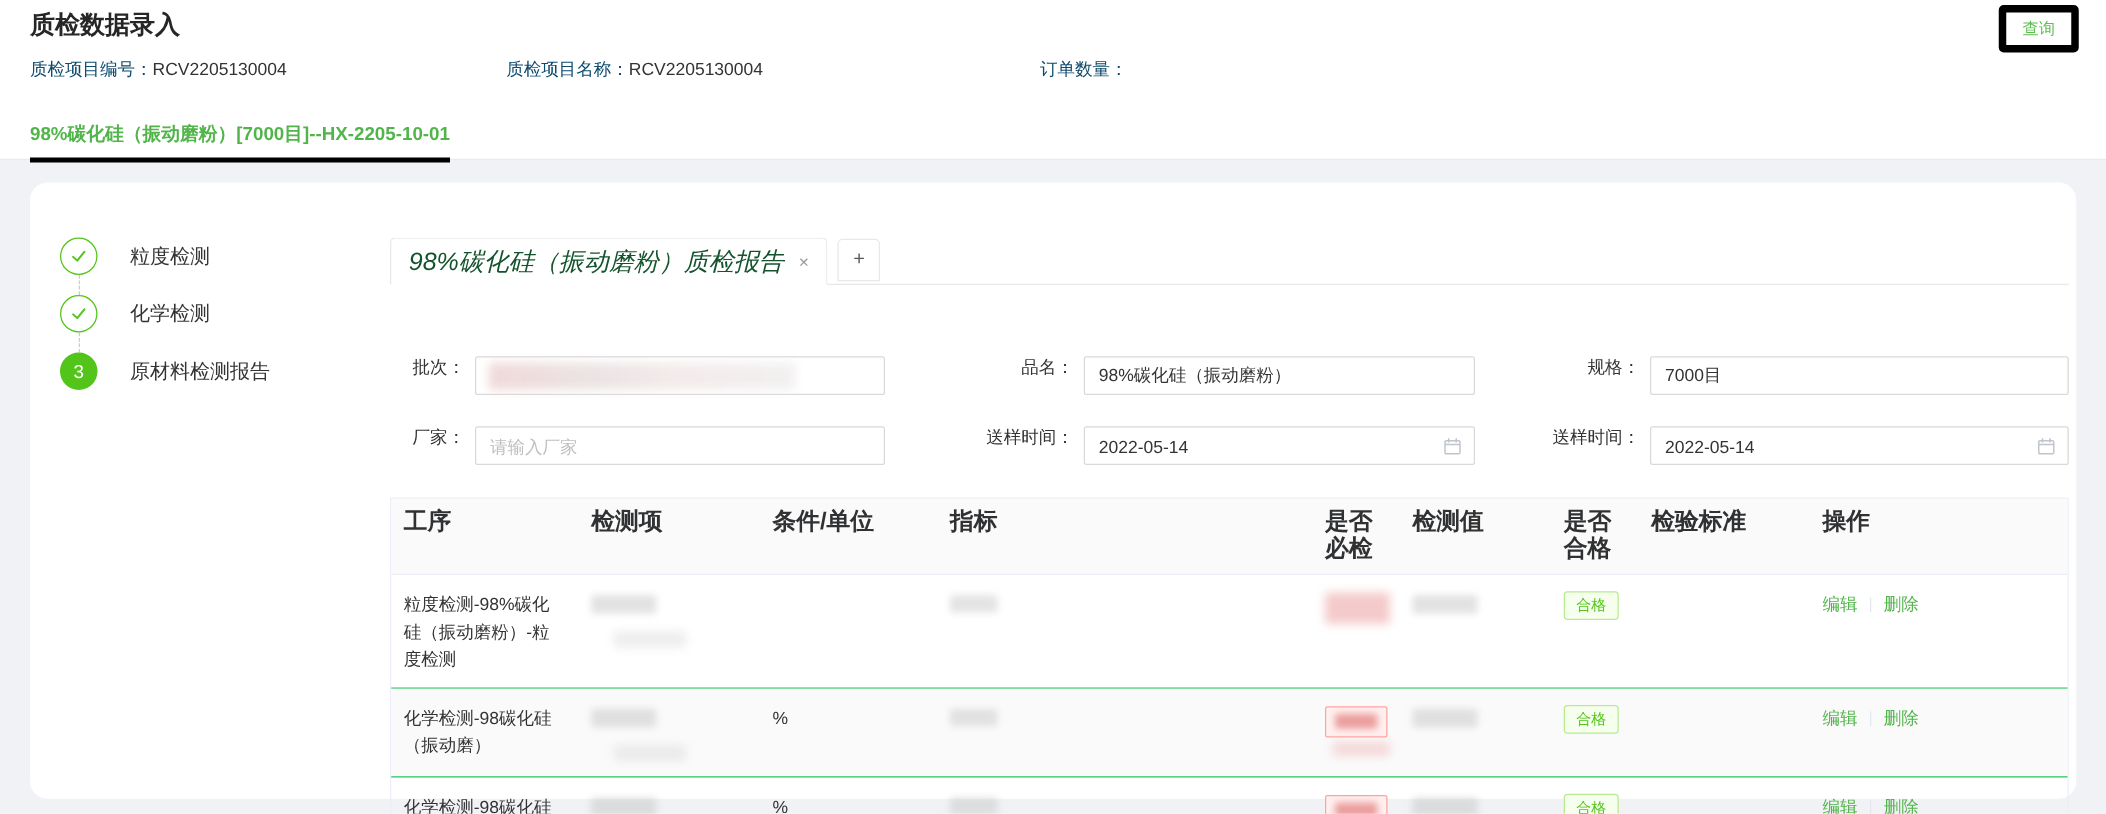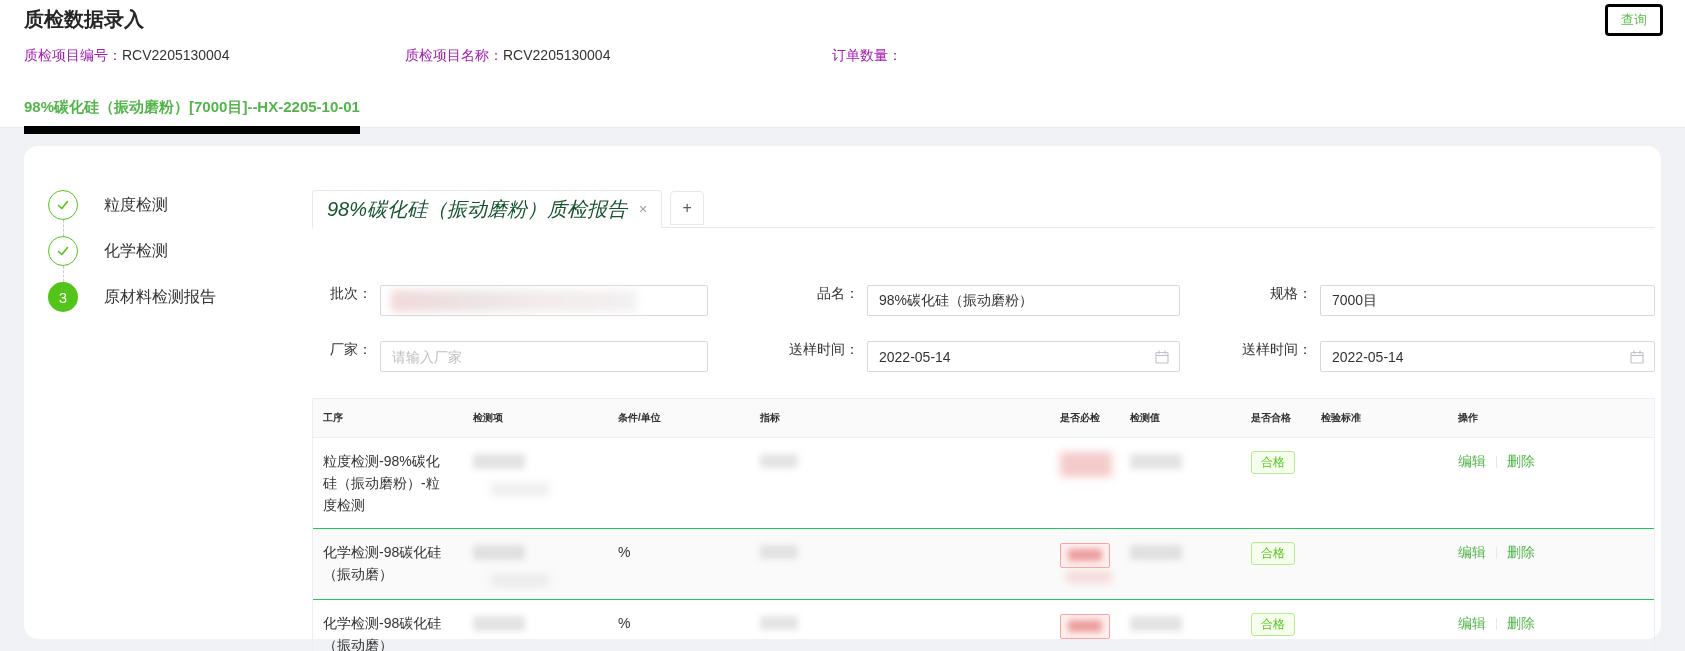--- a/index.html
+++ b/index.html
@@ -3,26 +3,26 @@
 <meta charset="utf-8">
 <style>
   * { margin:0; padding:0; box-sizing:border-box; }
   html,body { width:1685px; height:651px; }
   body { font-family:"Liberation Sans","DejaVu Sans",sans-serif; font-size:14px; color:#303133; background:#f0f2f5; overflow:hidden; }
   .screen { position:relative; width:1685px; height:645px; }
 
   
   .top-header { position:absolute; left:0; top:0; width:1685px; height:128px; background:#fff; border-bottom:1px solid #e7eaee; }
   .page-title { position:absolute; left:24px; top:6px; font-size:20px; font-weight:bold; color:#262626; }
-  .query-btn { position:absolute; right:22px; top:4px; padding:4px 13px; font-size:13px; color:#5fbf53; background:#fff; border:3px solid #000000; border-radius:4px; cursor:pointer; font-family:inherit; }
+  .query-btn { position:absolute; right:22px; top:4px; padding:4px 13px; font-size:13px; color:#5fbf53; background:#fff; border:6px solid #000000; border-radius:4px; cursor:pointer; font-family:inherit; }
   .info-row { position:absolute; left:24px; top:47px; width:1637px; display:grid; grid-template-columns:381px 427px 423px 1fr; }
   .info-item { font-size:14px; color:#333; white-space:nowrap; }
-  .info-item .lbl { color:#a21caf; }
+  .info-item .lbl { color:#0c4a6e; }
   .project-tab-bar { position:absolute; left:24px; top:98px; }
-  .project-tab { display:inline-block; font-size:15px; font-weight:600; color:#52b54b; padding-bottom:9px; border-bottom:8px solid #000000; cursor:pointer; }
+  .project-tab { display:inline-block; font-size:15px; font-weight:600; color:#52b54b; padding-bottom:9px; border-bottom:4px solid #000000; cursor:pointer; }
 
   
   .panel { position:absolute; left:24px; top:146px; width:1637px; height:493px; background:#fff; border-radius:14px; }
 
   
   .stepper { position:absolute; left:24px; top:44px; width:250px; }
   .step { display:flex; align-items:center; height:30px; }
   .step-circle { width:30px; height:30px; border-radius:50%; display:flex; align-items:center; justify-content:center; flex:0 0 30px; }
   .step-done .step-circle { border:1.5px solid #52c41a; background:#fff; }
   .step-active .step-circle { background:#52c41a; color:#fff; font-size:15px; }
@@ -51,21 +51,21 @@
   .fg-2 { left:455px; } .fg-2 .f-label { width:100px; } .fg-2 .f-input { width:313px; }
   .fg-3 { left:900px; } .fg-3 .f-label { width:108px; } .fg-3 .f-input { width:335px; }
   .cal-icon { position:absolute; right:9px; top:7px; width:16px; height:16px; }
   .redact-batch { position:absolute; left:10px; top:4px; width:245px; height:22px; border-radius:2px;
       background:linear-gradient(90deg,#eed3d3,#e9e0e0 35%,#f2e8e8 60%,#f0eeee); filter:blur(4px); opacity:.85; }
 
   
   .qc-table { margin-top:24px; border:1px solid #ebeef5; border-bottom:1px solid #ebeef5; }
   .t-row { display:grid; grid-template-columns:150px 145px 142px 300px 70px 121px 70px 137px 208px; }
   .t-head { background:#fafafa; border-bottom:1px solid #ebeef5; }
-  .t-head .t-cell { font-weight:bold; color:#303133; padding:8px 10px; font-size:10px; }
+  .t-head .t-cell { font-weight:bold; color:#303133; padding:8px 10px; font-size:19px; }
   .t-body { border-bottom:1px solid #22c55e; min-height:58px; }
   .t-body:last-child { border-bottom:none; }
   .t-body.striped { background:#fafafa; }
   .t-cell { padding:12px 10px; font-size:14px; color:#333; line-height:22px; }
   .redact-gray { background:#c6c6c6; filter:blur(3px); opacity:.5; border-radius:2px; width:52px; height:15px; margin-top:4px; }
   .redact-ghost { background:#d8d8d8; filter:blur(4px); opacity:.45; border-radius:2px; width:58px; height:13px; margin-top:14px; margin-left:18px; }
   .redact-ind { background:#c9c9c9; filter:blur(3px); opacity:.5; border-radius:2px; width:38px; height:14px; margin-top:4px; }
   .redact-pink { background:#f0b4b4; filter:blur(4px); opacity:.7; border-radius:2px; width:52px; height:25px; margin-top:2px; }
   .tag-red { position:relative; width:50px; height:25px; border:1px solid #ffa39e; background:#fff1f0; border-radius:2px; margin-top:2px; }
   .redact-red { background:#e88f8f; filter:blur(3px); opacity:.85; border-radius:2px; width:34px; height:12px; margin:5px auto 0; }

